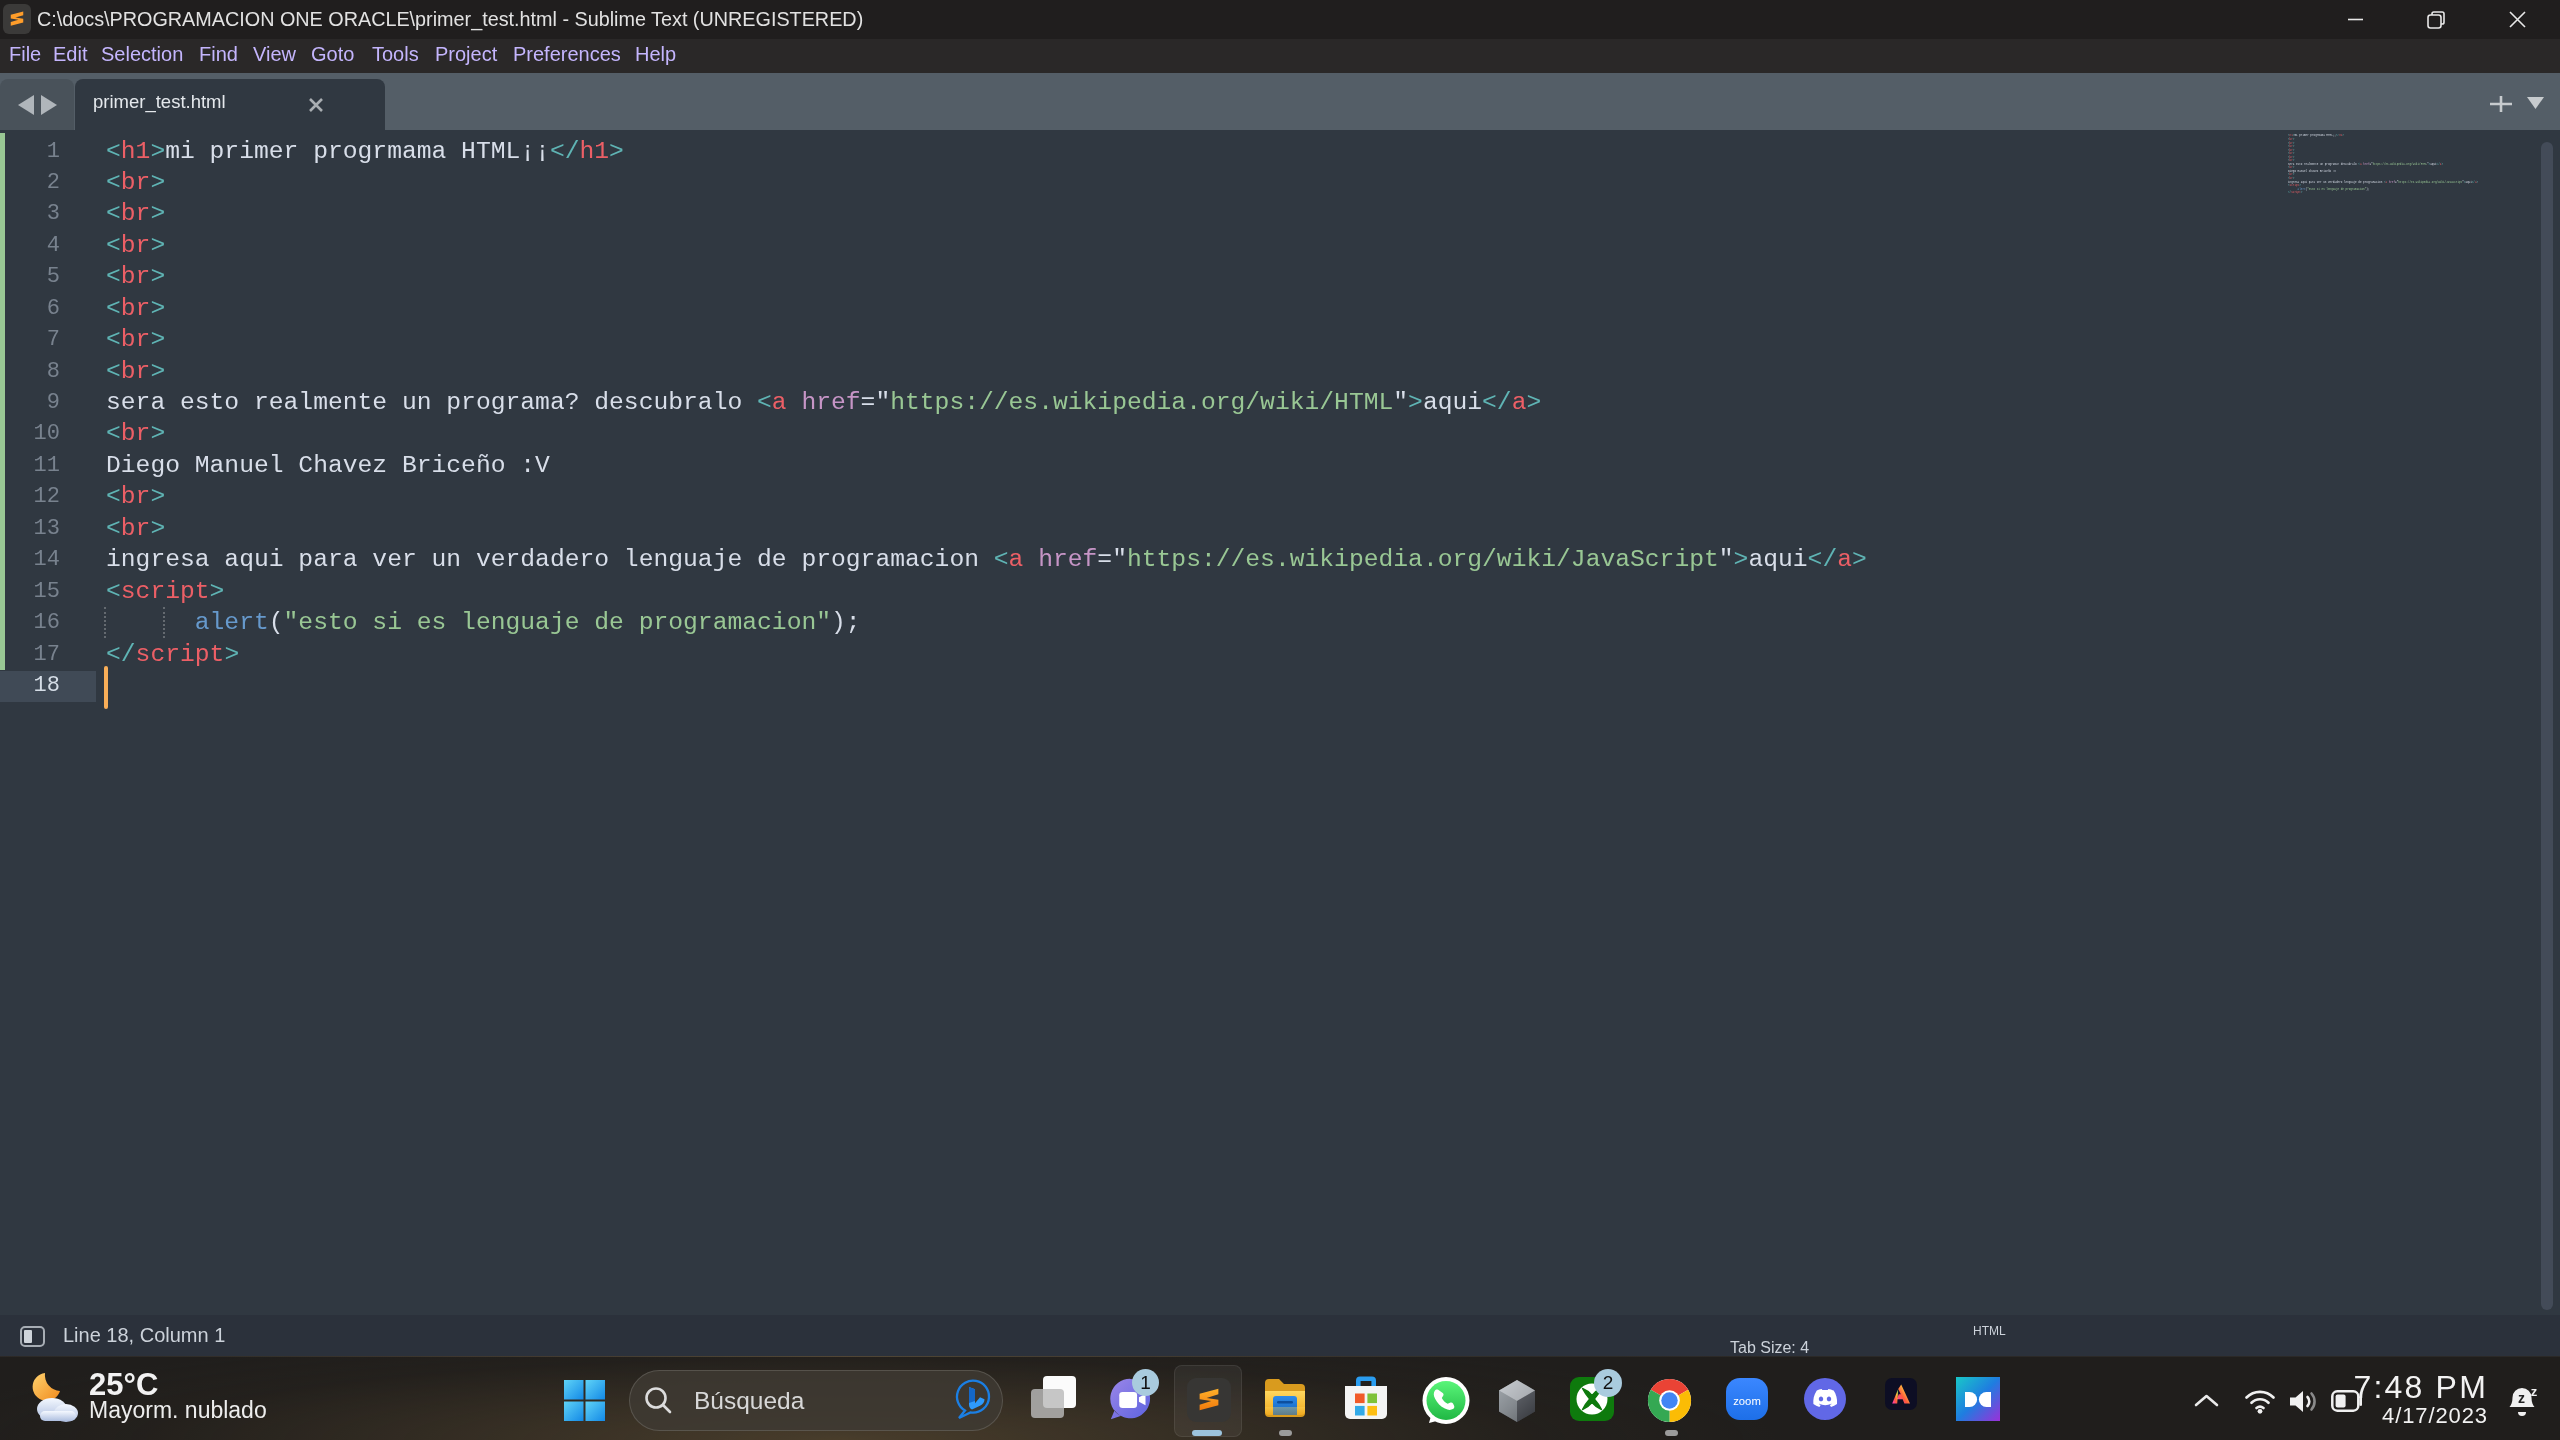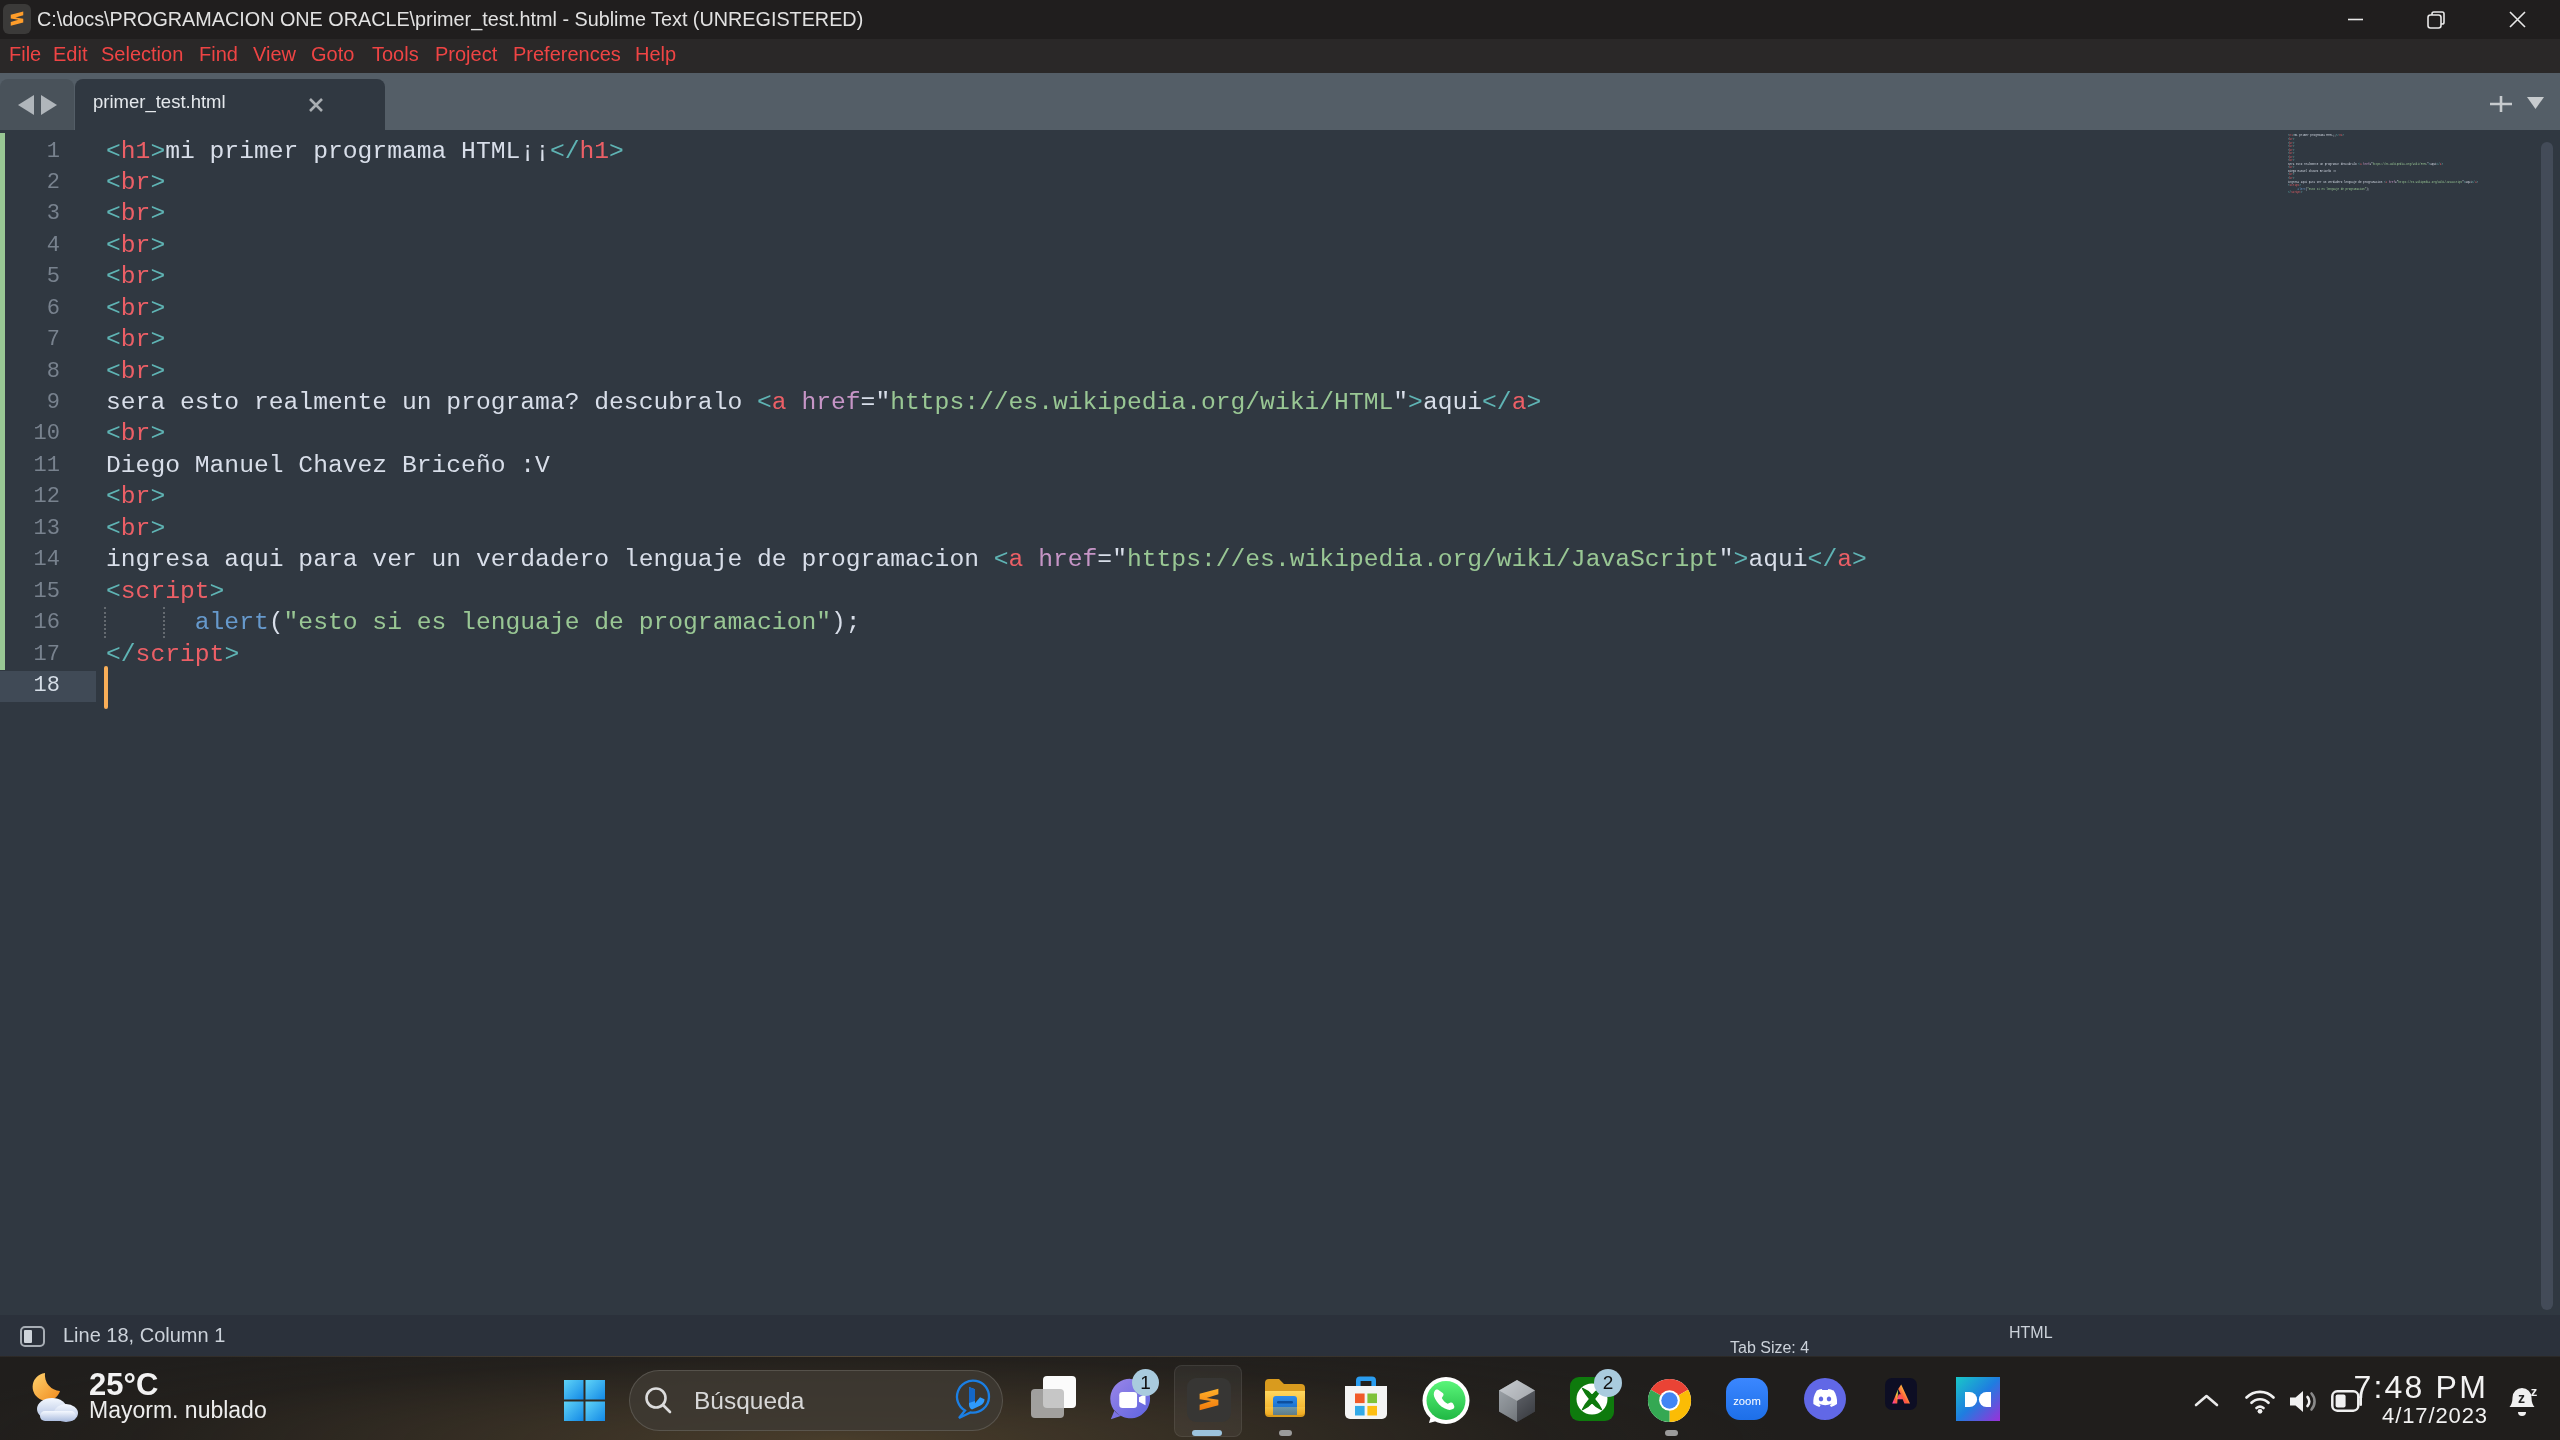--- a/index.html
+++ b/index.html
@@ -8,21 +8,21 @@
   .abs { position:absolute; }
 
   
   #titlebar { left:0; top:0; width:2560px; height:39px; background:#201e1e; }
   #appicon { left:3px; top:4px; width:28px; height:30px; background:#3b3a39; border-radius:6px; }
   #titletext { left:37px; top:8px; font-size:19.8px; color:#e2e2e2; white-space:pre; }
   .winbtn { top:11px; }
 
   
   #menubar { left:0; top:39px; width:2560px; height:34px; background:#2a2828; }
-  .menuitem { position:absolute; top:4px; font-size:20px; color:#ef4444; }
+  .menuitem { position:absolute; top:4px; font-size:20px; color:#c4b5fd; }
 
   
   #tabstrip { left:0; top:73px; width:2560px; height:57px; background:#545e67; }
   #navbox { left:0; top:6px; width:74px; height:51px; background:#49525a; border-radius:8px 8px 0 0; }
   #tab1 { left:75px; top:6px; width:310px; height:51px; background:#303841; border-radius:8px 8px 0 0; }
   #tabtext { left:18px; top:12px; font-size:18.5px; color:#e4e8ec; }
 
   
   #editor { left:0; top:130px; width:2560px; height:1185px; background:#303841; overflow:hidden; }
   #gitbar { left:0; top:3px; width:5px; height:537px; background:#99c794; }
@@ -33,21 +33,21 @@
   .t{color:#5fb4b4;} .r{color:#ec5f66;} .w{color:#d8dee9;} .p{color:#c695c6;} .g{color:#99c794;} .b{color:#6699cc;}
   #caret { left:104px; top:536px; width:4px; height:43px; background:#f9ae58; border-radius:2px; }
   .iguide { top:477px; width:2px; height:31px; border-left:2px dotted rgba(255,255,255,0.25); }
   #minimap { left:2288px; top:3.5px; transform:scale(0.108,0.1126); transform-origin:0 0; }
   #vscroll { left:2541px; top:12px; width:12px; height:1168px; background:#434b58; border-radius:6px; }
 
   
   #statusbar { left:0; top:1315px; width:2560px; height:41px; background:#2b313b; }
   #stline { left:63px; top:9px; font-size:20px; color:#ccd2da; }
   #sttab { left:1730px; top:24px; font-size:16px; color:#ccd2da; }
-  #sthtml { left:1973px; top:9px; font-size:16px; color:#ccd2da;margin-left:36px; }
+  #sthtml { left:1973px; top:9px; font-size:12px; color:#ccd2da; }
   #stico { left:20px; top:11px; width:25px; height:21px; border:2px solid #a7adb4; border-radius:5px; }
   #stico i { position:absolute; left:2px; top:2px; width:8px; height:13px; background:#cfd4da; border-radius:1px; }
 
   
   #taskbar { left:0; top:1356px; width:2560px; height:84px; border-top:1px solid rgba(255,255,255,0.05);
     background:radial-gradient(47% 170% at 840px 100%, rgba(128,103,64,0.42), rgba(60,48,32,0.12) 58%, rgba(0,0,0,0) 78%), #201e1c; }
   .tbico { position:absolute; }
   #wtemp { left:89px; top:10px; font-size:31px; color:#f2f2f2; font-weight:700;}
   #wdesc { left:89px; top:40px; font-size:23px; color:#ededed; }
   #searchpill { left:629px; top:13px; width:374px; height:61px; border-radius:31px; background:rgba(62,57,51,0.85); border:1px solid rgba(255,255,255,0.14); }

